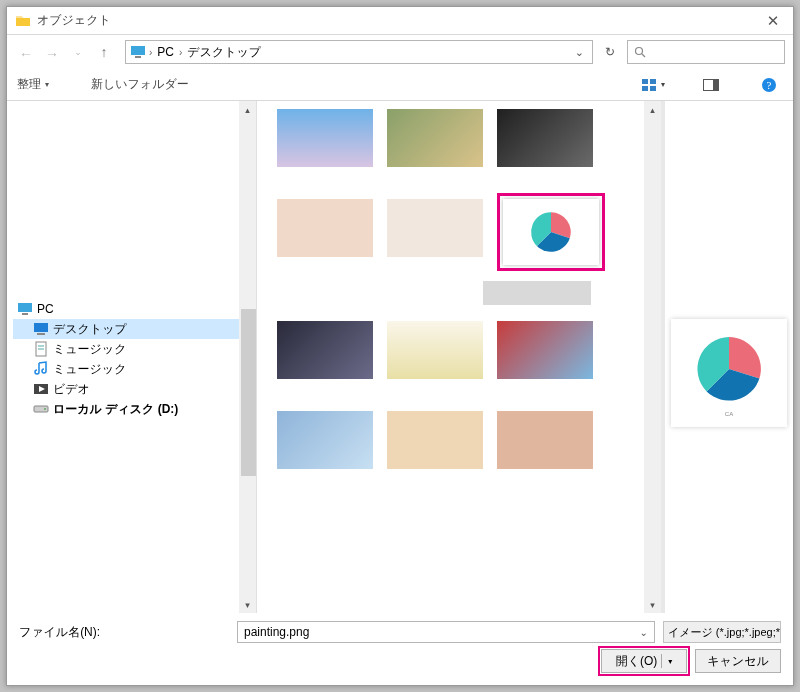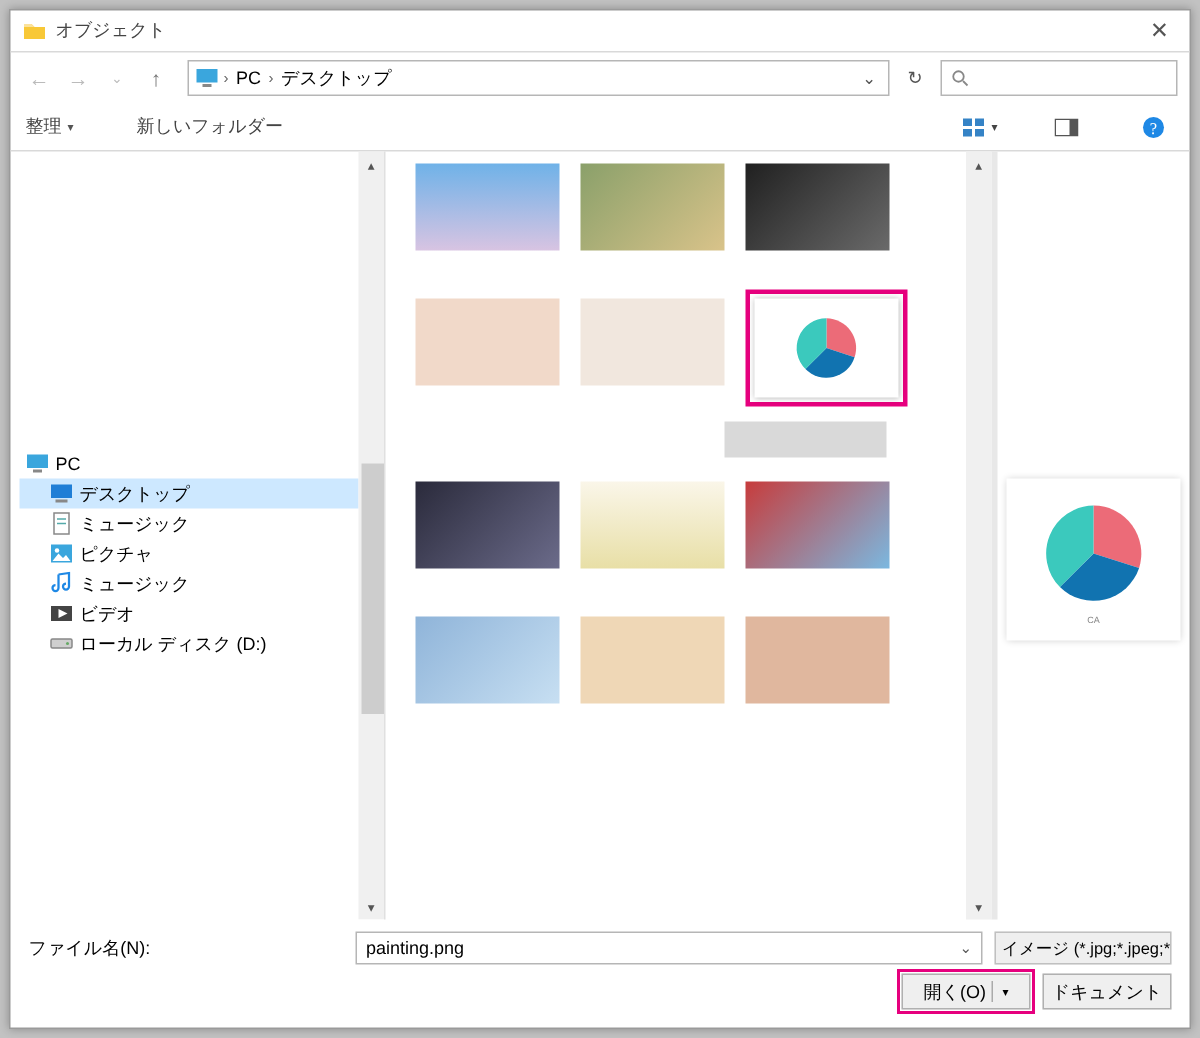--- a/index.html
+++ b/index.html
@@ -176,45 +176,35 @@
                   <rect x="3" y="1" width="10" height="14" fill="#fff" stroke="#888"></rect>
                   <line x1="5" y1="5" x2="11" y2="5" stroke="#5aa"></line>
                   <line x1="5" y1="8" x2="11" y2="8" stroke="#5aa"></line>
                 </svg>
               </span>
               <span class="lbl">ミュージック</span>
             </div>
             <div class="row" style="padding-left: 20px;">
               <span class="icon16">
                 <svg viewBox="0 0 16 16" width="16" height="16">
-                  <rect x="1" y="2" width="14" height="12" fill="#3aa6dd"></rect>
-                  <circle cx="5" cy="6" r="1.5" fill="#fff"></circle>
-                  <path d="M2 13l4-5 3 3 2-2 3 4z" fill="#fff"></path>
-                </svg>
-              </span>
-              <span class="lbl">ピクチャ</span>
-            </div>
-            <div class="row" style="padding-left: 20px;">
-              <span class="icon16">
-                <svg viewBox="0 0 16 16" width="16" height="16">
                   <path d="M6 2v9a2 2 0 1 1-2-2M6 2l7-1v9a2 2 0 1 1-2-2" fill="none" stroke="#1e88e5" stroke-width="1.5"></path>
                 </svg>
               </span>
               <span class="lbl">ミュージック</span>
             </div>
             <div class="row" style="padding-left: 20px;">
               <span class="icon16">
                 <svg viewBox="0 0 16 16" width="16" height="16">
                   <rect x="1" y="3" width="14" height="10" fill="#444"></rect>
                   <polygon points="6,5 12,8 6,11" fill="#fff"></polygon>
                 </svg>
               </span>
               <span class="lbl">ビデオ</span>
             </div>
-            <div class="row" style="padding-left: 20px;">
+            <div class="row" style="padding-left: 20px; font-weight: bold;">
               <span class="icon16">
                 <svg viewBox="0 0 16 16" width="16" height="16">
                   <rect x="1" y="5" width="14" height="6" rx="1" fill="#cfcfcf" stroke="#888"></rect>
                   <circle cx="12" cy="8" r="1" fill="#6a6"></circle>
                 </svg>
               </span>
               <span class="lbl">ローカル ディスク (D:)</span>
             </div>
           </div>
         <div class="scrollbar">
@@ -293,18 +283,18 @@
 
       </div>
     </div>
     <div class="frow2">
       <div class="btn focus">
         <span>開く(O)</span>
         <span style="width:1px;height:14px;background:#aaa;margin:0 4px"></span>
         <span class="dd">▾</span>
       </div>
       <div class="btn">
-        <span>ドキュメント</span>
+        <span>キャンセル</span>
       </div>
     </div>
   </div>
 
 </div>
 
 </body></html>

